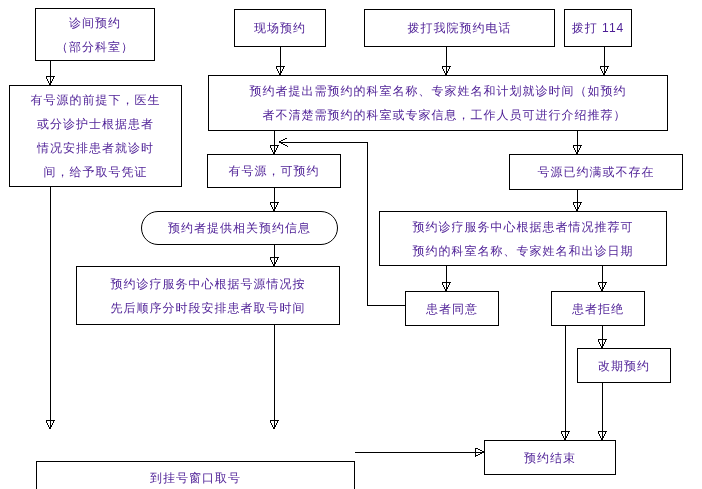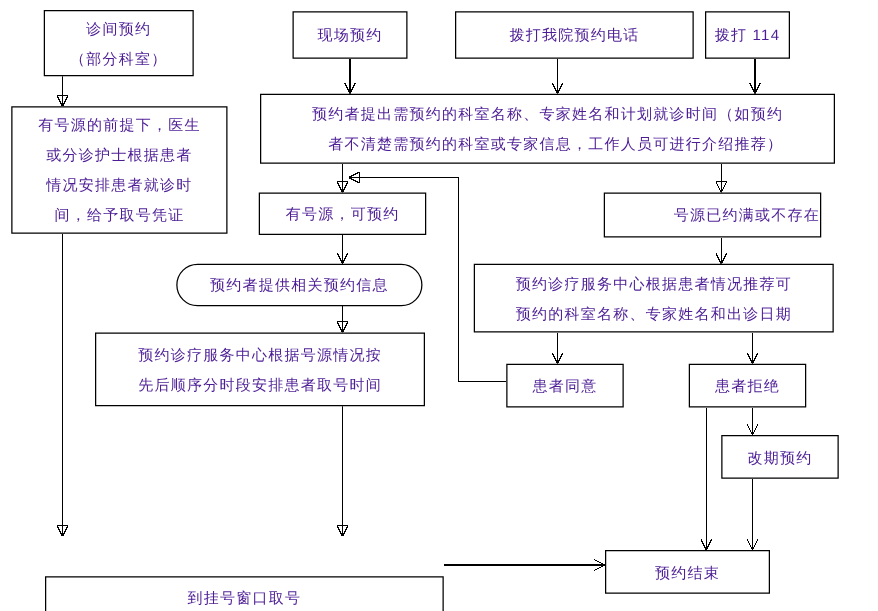--- a/index.html
+++ b/index.html
@@ -94,21 +94,21 @@
 
   <div class="node" style="left:208px; top:75px; width:460px; height:56px;text-align:right;">
     <span class="lbl">预约者提出需预约的科室名称、专家姓名和计划就诊时间（如预约
 者不清楚需预约的科室或专家信息，工作人员可进行介绍推荐）</span>
   </div>
 
   <div class="node" style="left:207px; top:154px; width:134px; height:34px;">
     <span class="lbl">有号源，可预约</span>
   </div>
 
-  <div class="node" style="left:483px; top:154px; width:174px; height:36px;justify-content:flex-end;">
+  <div class="node" style="left:509px; top:154px; width:174px; height:36px;">
     <span class="lbl">号源已约满或不存在</span>
   </div>
 
   <div class="node" style="left:141px; top:211px; width:197px; height:34px;border-radius:17px;">
     <span class="lbl">预约者提供相关预约信息</span>
   </div>
 
   <div class="node" style="left:379px; top:211px; width:288px; height:55px;">
     <span class="lbl">预约诊疗服务中心根据患者情况推荐可
 预约的科室名称、专家姓名和出诊日期</span>

